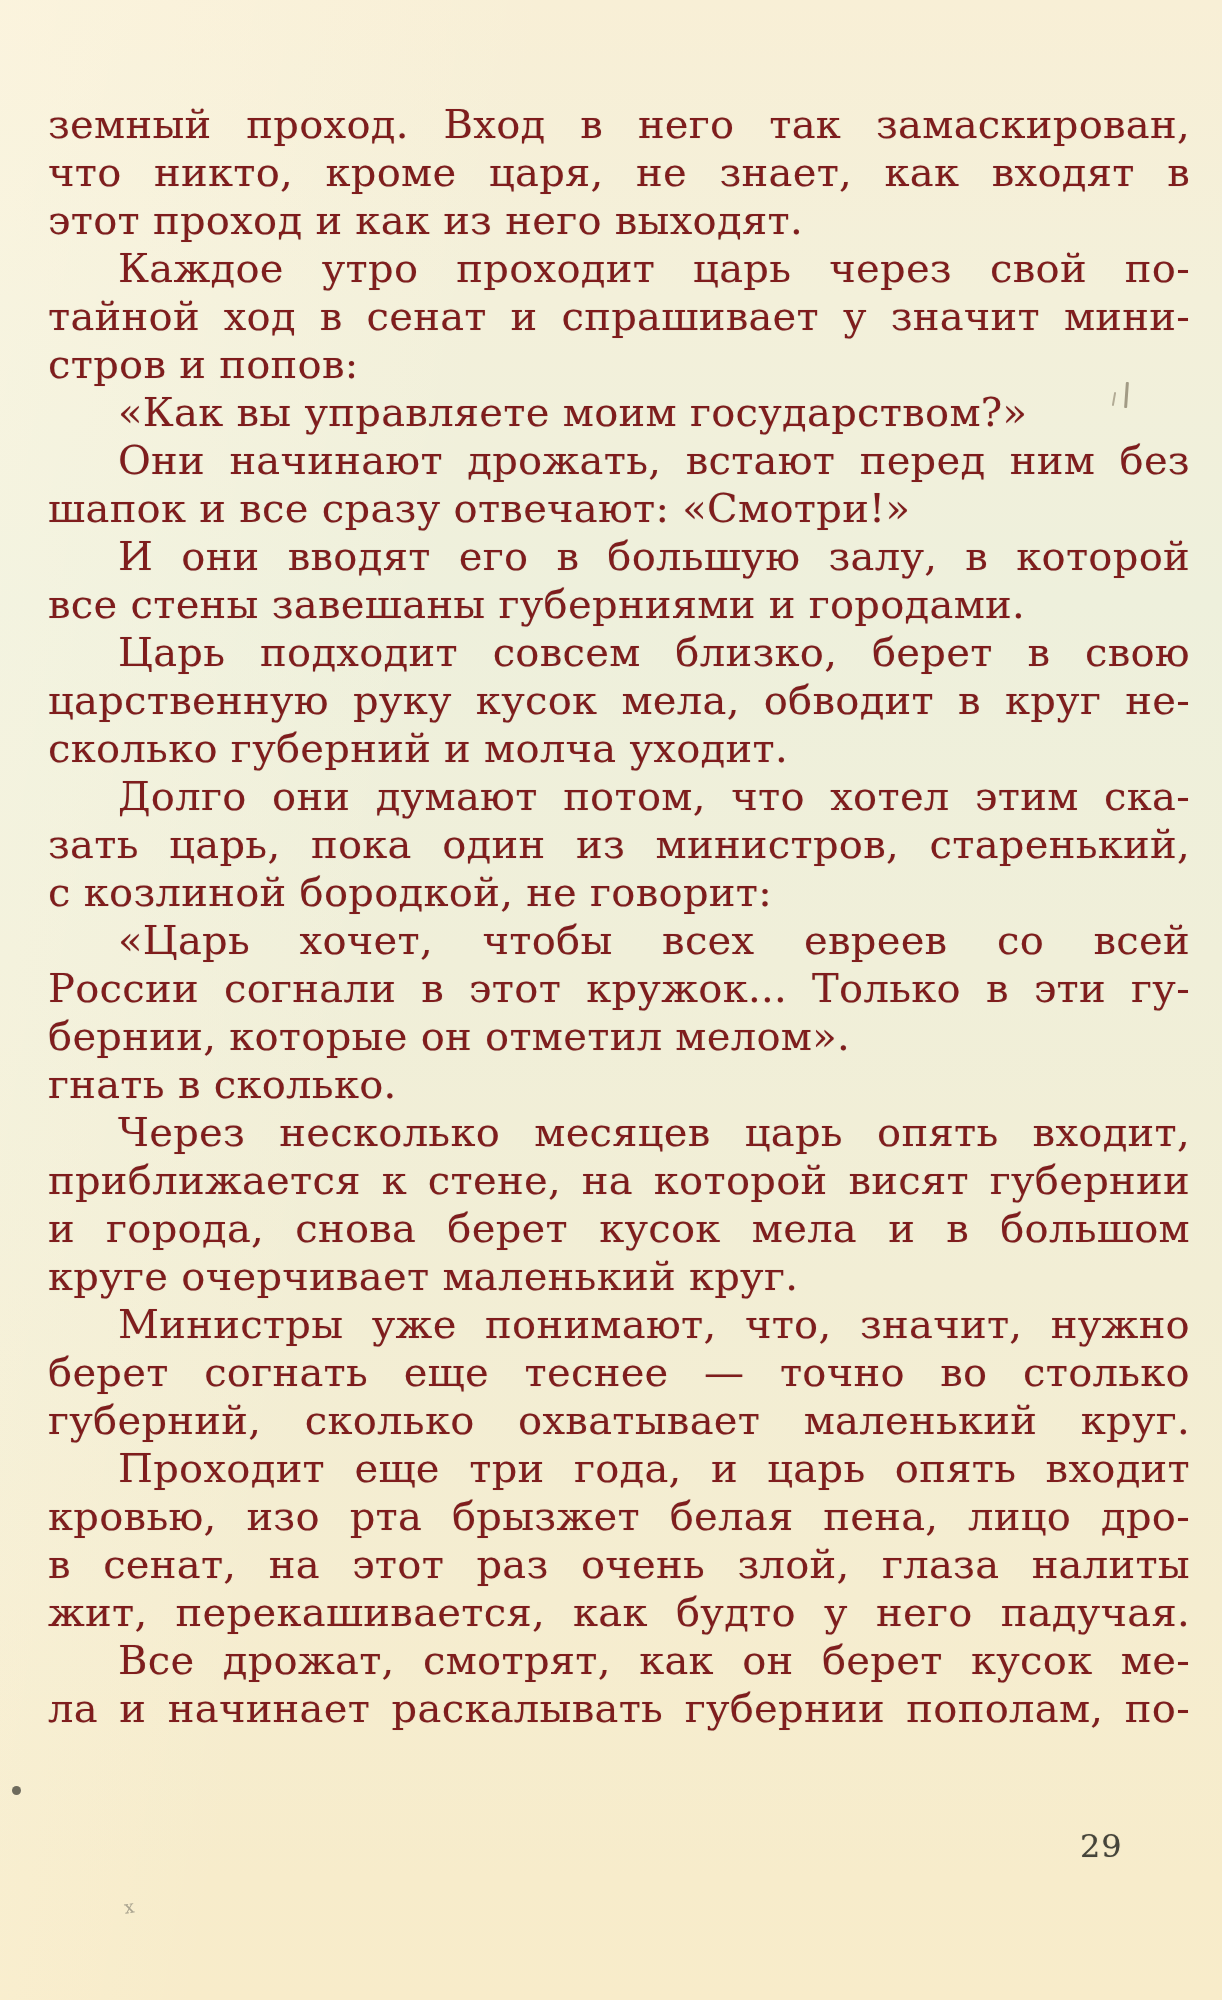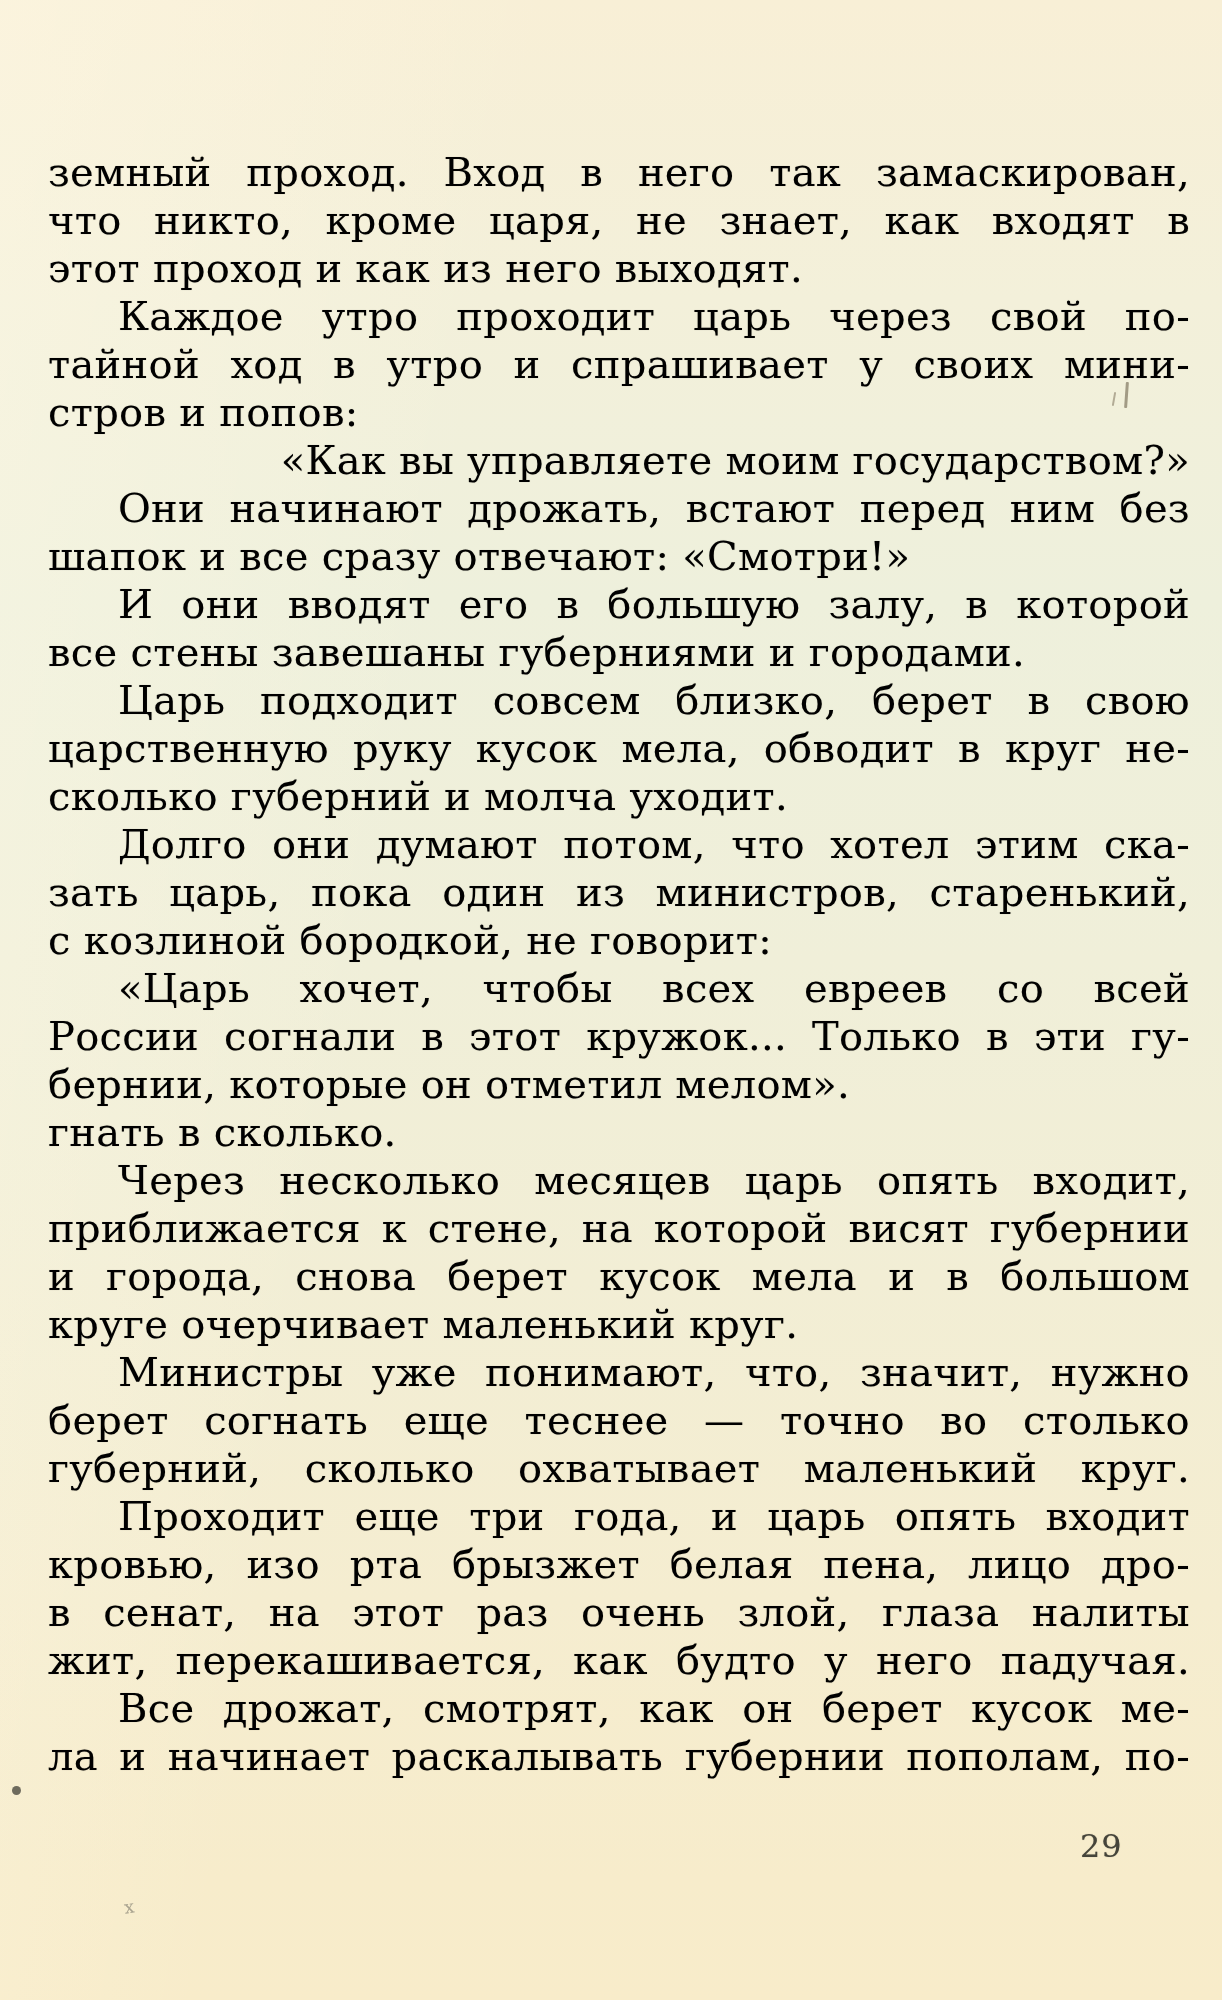--- a/index.html
+++ b/index.html
@@ -29,34 +29,32 @@
     inset: 0;
   }
   .text-block {
     position: absolute;
     left: 48px;
     top: 100px;
     width: 1142px;
     font-size: 40px;
     line-height: 48px;
     letter-spacing: 0.3px;
-    color: #000000;
+    color: #7f1d1d;
     text-shadow: 0 0 1px rgba(76,74,64,0.35);
-    margin-top: 48px;
   }
   .line {
     height: 48px;
   }
   .line.j {
     text-align: justify;
     text-align-last: justify;
   }
   .line.in {
     padding-left: 70px;
-    text-align: right;
   }
   .page-number {
     position: absolute;
     left: 1080px;
     top: 1824px;
     font-size: 32px;
     line-height: 44px;
     color: #45443a;
     letter-spacing: 1px;
     text-shadow: 0 0 1px rgba(69,68,58,0.4);
@@ -104,21 +102,21 @@
 </style>
 </head>
 <body>
 
 <div class="page">
   <div class="text-block">
       <div class="line j">земный проход. Вход в него так замаскирован,</div>
       <div class="line j">что никто, кроме царя, не знает, как входят в</div>
       <div class="line">этот проход и как из него выходят.</div>
       <div class="line j in">Каждое утро проходит царь через свой по-</div>
-      <div class="line j">тайной ход в утро и спрашивает у своих мини-</div>
+      <div class="line j">тайной ход в сенат и спрашивает у значит мини-</div>
       <div class="line">стров и попов:</div>
       <div class="line in">«Как вы управляете моим государством?»</div>
       <div class="line j in">Они начинают дрожать, встают перед ним без</div>
       <div class="line">шапок и все сразу отвечают: «Смотри!»</div>
       <div class="line j in">И они вводят его в большую залу, в которой</div>
       <div class="line">все стены завешаны губерниями и городами.</div>
       <div class="line j in">Царь подходит совсем близко, берет в свою</div>
       <div class="line j">царственную руку кусок мела, обводит в круг не-</div>
       <div class="line">сколько губерний и молча уходит.</div>
       <div class="line j in">Долго они думают потом, что хотел этим ска-</div>

